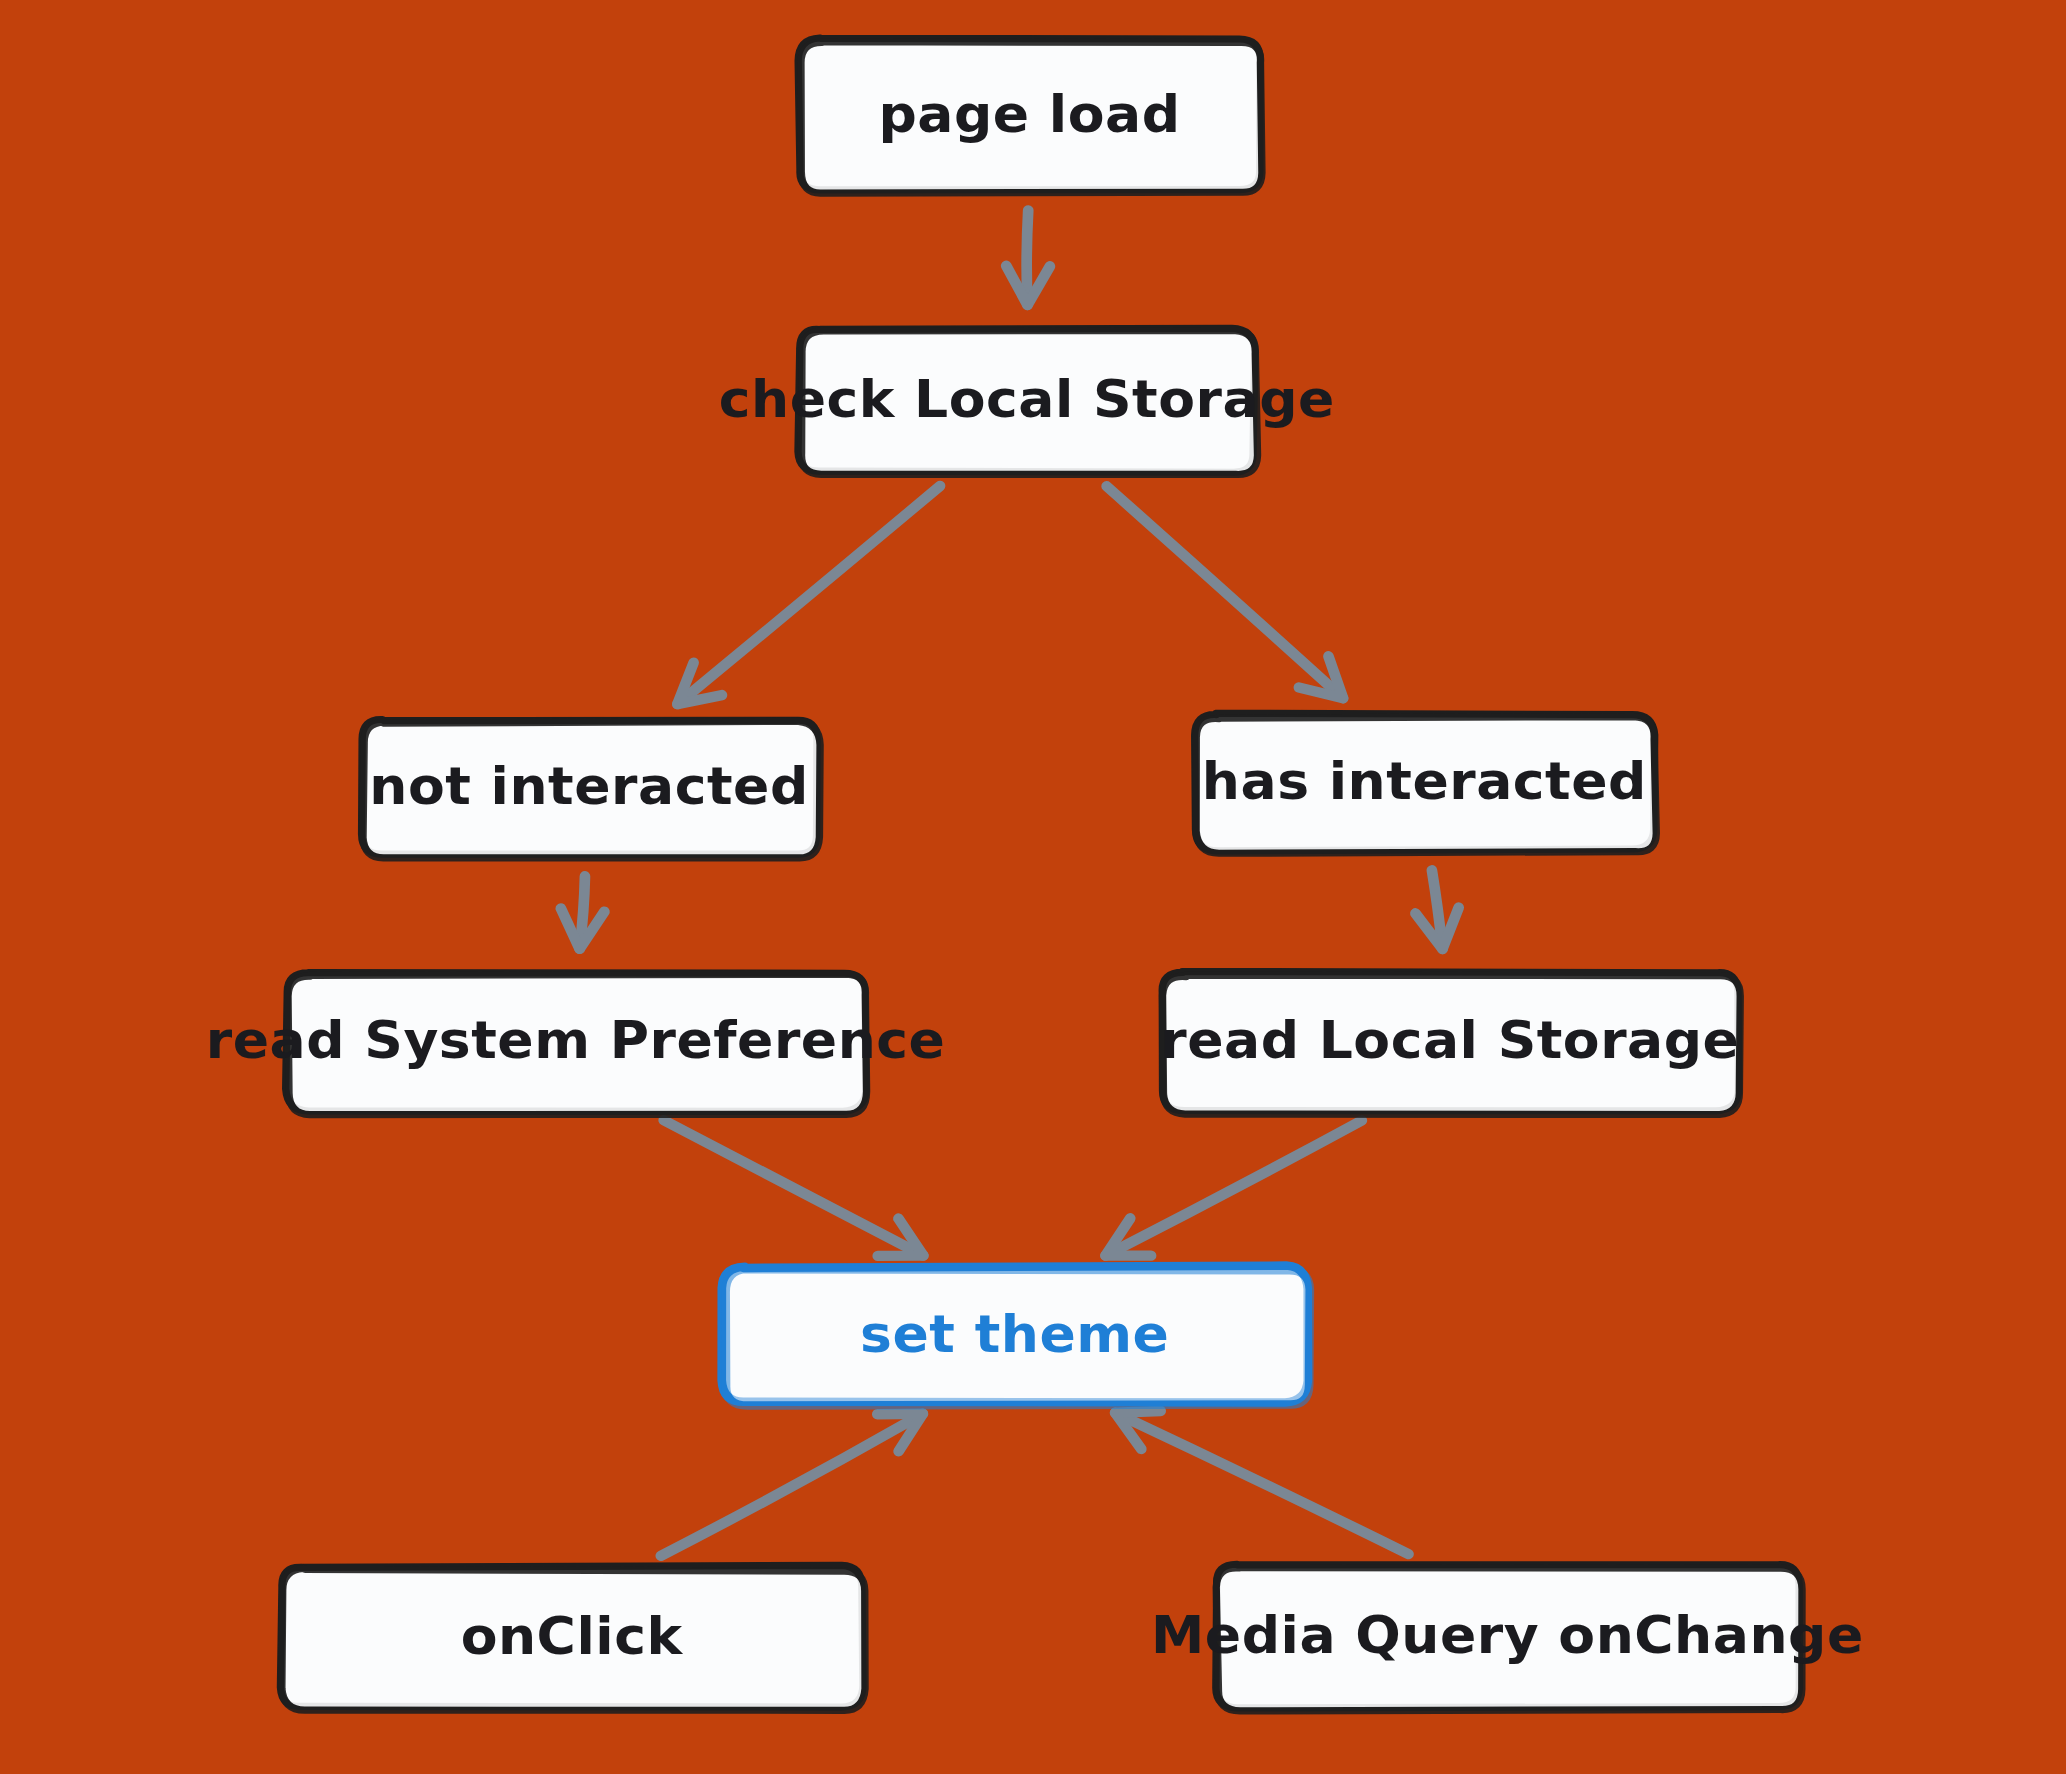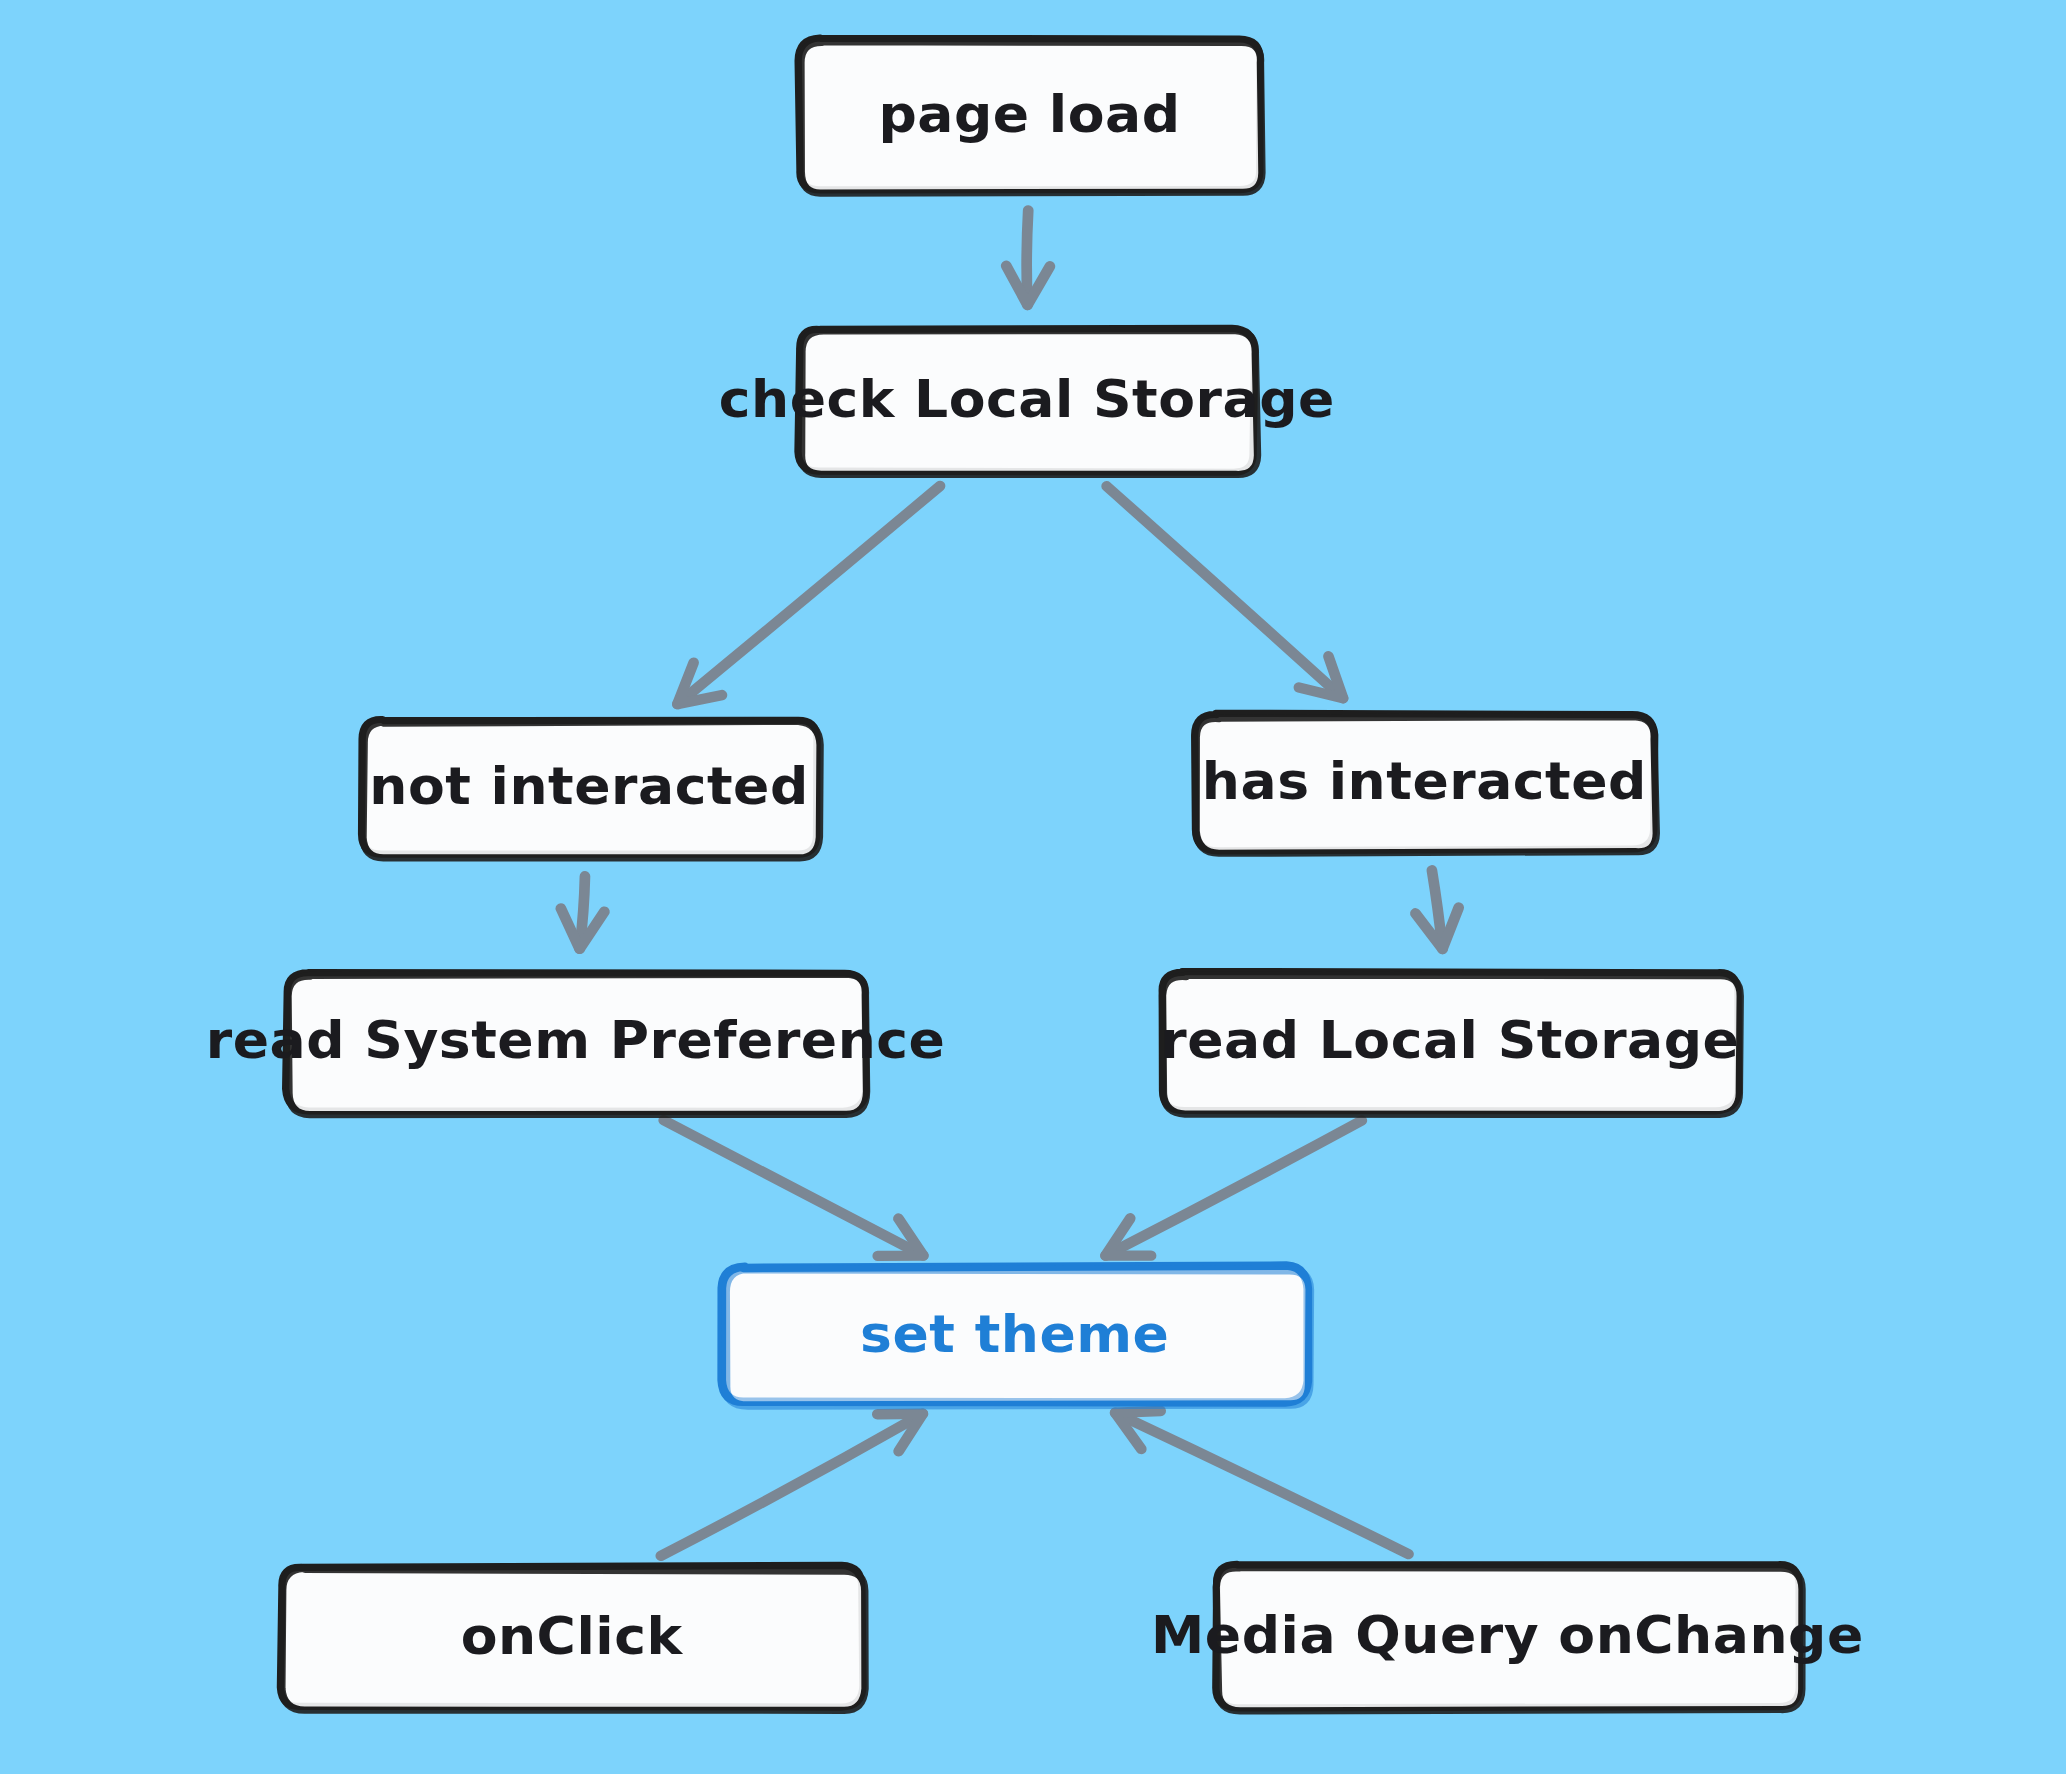--- a/index.html
+++ b/index.html
@@ -10,21 +10,21 @@
   body {
     width: 2067px;
     height: 1775px;
     overflow: hidden;
     font-family: "DejaVu Sans", sans-serif;
   }
   #diagram-root {
     position: relative;
     width: 2067px;
     height: 1775px;
-    background: #7dd3fc;
+    background: #c2410c;
   }
   svg.canvas {
     position: absolute;
     top: 0;
     left: 0;
     width: 2067px;
     height: 1775px;
     display: block;
   }
   .node-shape {

